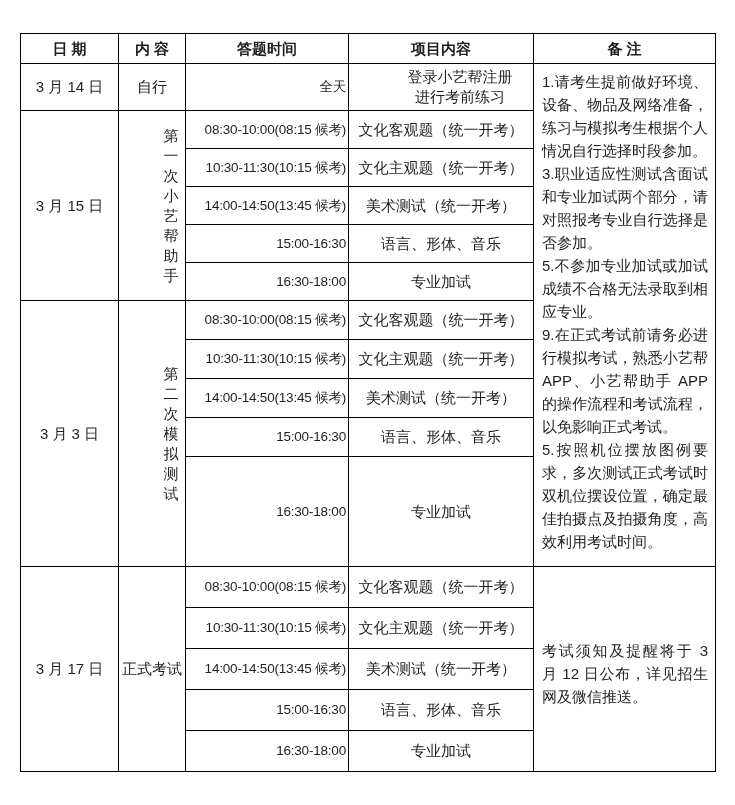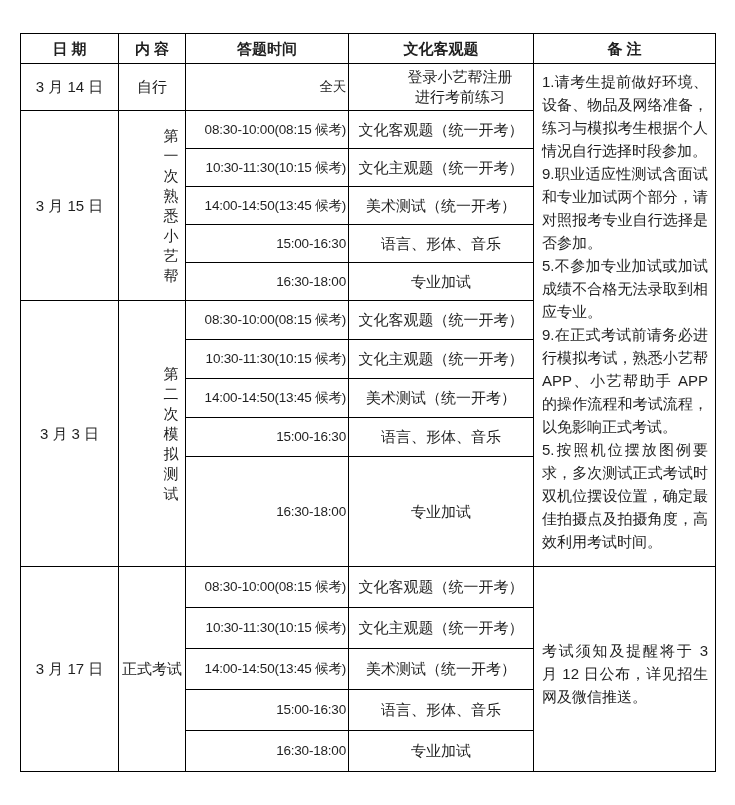--- a/index.html
+++ b/index.html
@@ -55,43 +55,43 @@
         <col class="c-time">
         <col class="c-project">
         <col class="c-remarks">
     </colgroup>
 
     <tbody>
         <tr class="h30">
       <th>日  期</th>
       <th>内  容</th>
       <th>答题时间</th>
-      <th>文化客观题</th>
+      <th>项目内容</th>
       <th>备  注</th>
     </tr>
 
     <tr class="h47">
       <td>3 月 14 日</td>
       <td>自行</td>
       <td class="time">全天</td>
       <td class="pre">登录小艺帮注册
 进行考前练习</td>
       <td class="remarks-main" rowspan="11">
         <div class="remark">1.请考生提前做好环境、设备、物品及网络准备，练习与模拟考生根据个人情况自行选择时段参加。</div>
-        <div class="remark">9.职业适应性测试含面试和专业加试两个部分，请对照报考专业自行选择是否参加。</div>
+        <div class="remark">3.职业适应性测试含面试和专业加试两个部分，请对照报考专业自行选择是否参加。</div>
         <div class="remark">5.不参加专业加试或加试成绩不合格无法录取到相应专业。</div>
         <div class="remark">9.在正式考试前请务必进行模拟考试，熟悉小艺帮 APP、小艺帮助手 APP 的操作流程和考试流程，以免影响正式考试。</div>
         <div class="remark">5.按照机位摆放图例要求，多次测试正式考试时双机位摆设位置，确定最佳拍摄点及拍摄角度，高效利用考试时间。</div>
       </td>
     </tr>
 
     <tr class="h38">
       <td rowspan="5">3 月 15 日</td>
       <td rowspan="5" class="pre">第一次
-熟悉小艺帮</td>
+小艺帮助手</td>
       <td class="time">08:30-10:00(08:15 候考)</td>
       <td>文化客观题（统一开考）</td>
     </tr>
     <tr class="h38">
       <td class="time">10:30-11:30(10:15 候考)</td>
       <td>文化主观题（统一开考）</td>
     </tr>
     <tr class="h38">
       <td class="time">14:00-14:50(13:45 候考)</td>
       <td>美术测试（统一开考）</td>

